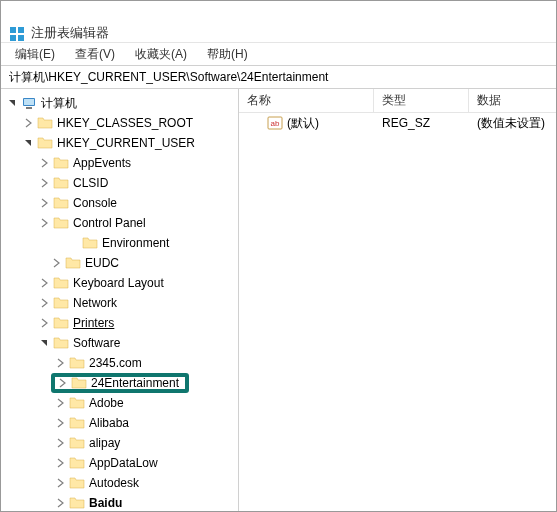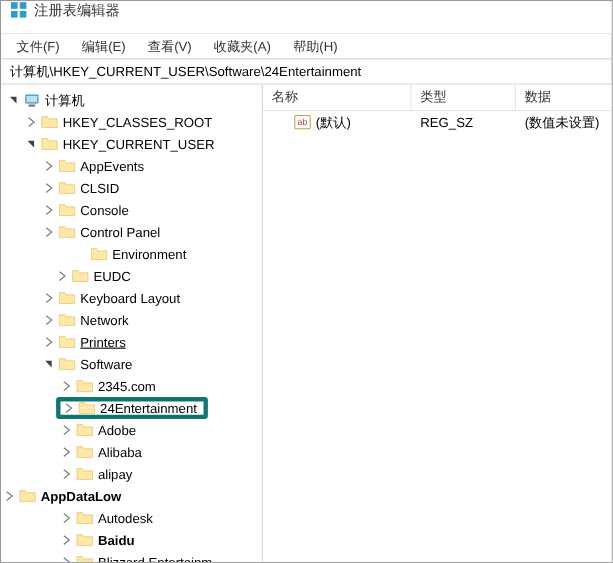--- a/index.html
+++ b/index.html
@@ -9,24 +9,24 @@
     font-size: 12px;
     color: #000;
     background: #fff;
     width: 557px;
     height: 512px;
     overflow: hidden;
     border: 1px solid #999;
   }
   
   .titlebar {
-    height: 30px;
+    height: 42px;
     background: #fff;
     display: flex;
-    align-items: flex-start;
+    align-items: flex-end;
     padding: 0 8px;
     border-bottom: 1px solid #e5e5e5;
   }
   .titlebar .app-icon {
     width: 16px; height: 16px;
     display: inline-block;
     margin-right: 6px;
   }
   .titlebar .app-icon svg { display:block; }
   .title-text { font-size: 13px; color: #333; }
@@ -164,21 +164,20 @@
       <rect x="1" y="1" width="6" height="6" fill="#2e9bd6"></rect>
       <rect x="9" y="1" width="6" height="6" fill="#2e9bd6"></rect>
       <rect x="1" y="9" width="6" height="6" fill="#2e9bd6"></rect>
       <rect x="9" y="9" width="6" height="6" fill="#2e9bd6"></rect>
     </svg>
   </span>
   <span class="title-text">注册表编辑器</span>
 </div>
 
 <div class="menubar">
-  <div class="menu-item">文件(F)</div>
   <div class="menu-item">编辑(E)</div>
   <div class="menu-item">查看(V)</div>
   <div class="menu-item">收藏夹(A)</div>
   <div class="menu-item">帮助(H)</div>
 </div>
 
 <div class="addressbar">
   <input class="address-input" type="text" value="计算机\HKEY_CURRENT_USER\Software\24Entertainment" style="">
 </div>
 
@@ -421,21 +420,21 @@
                 <path d="M3 1 L8 5 L3 9" fill="none" stroke="#808080" stroke-width="1.2"></path>
               </svg>
             </span>
             <span class="node-icon folder">
               <svg width="16" height="16" viewBox="0 0 16 16">
                 <path d="M1 3h5l1 2h8v8H1z" fill="#ffe8a6" stroke="#d9b34a" stroke-width="0.5"></path>
               </svg>
             </span>
             <span class="node-label">alipay</span>
           </div>
-          <div class="tree-row" style=" font-weight: bold;">
+          <div class="tree-row" style="padding-left: 52px;">
             <span class="expander">
               <svg width="10" height="10" viewBox="0 0 10 10">
                 <path d="M3 1 L8 5 L3 9" fill="none" stroke="#808080" stroke-width="1.2"></path>
               </svg>
             </span>
             <span class="node-icon folder">
               <svg width="16" height="16" viewBox="0 0 16 16">
                 <path d="M1 3h5l1 2h8v8H1z" fill="#ffe8a6" stroke="#d9b34a" stroke-width="0.5"></path>
               </svg>
             </span>

